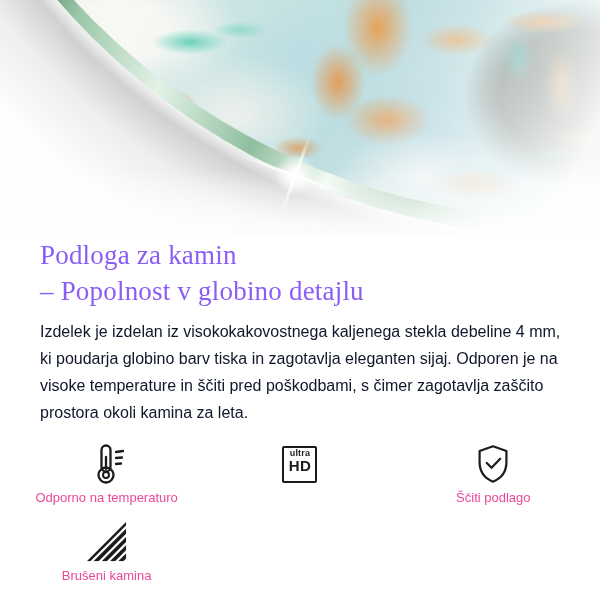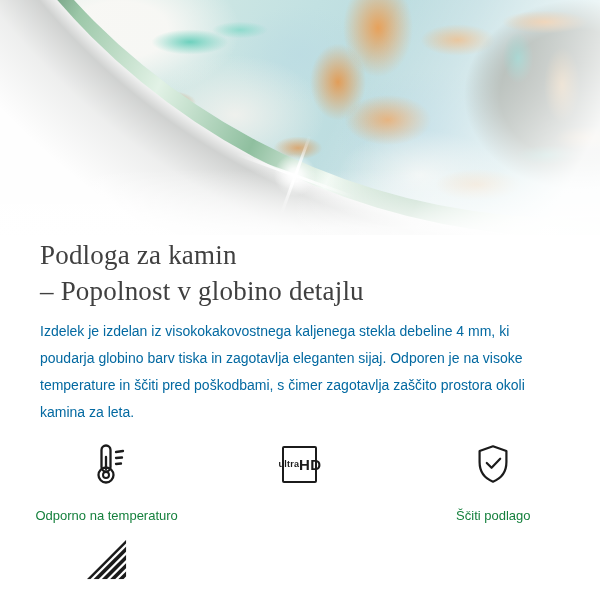--- a/index.html
+++ b/index.html
@@ -60,33 +60,33 @@
   .sparkle .ray-h { position:absolute; width:124px; height:3px; left:-62px; top:-1.5px;
     transform: rotate(20deg); border-radius:2px; filter: blur(0.4px);
     background: linear-gradient(90deg, rgba(255,255,255,0) 0%, rgba(255,255,255,0.9) 40%, #fff 50%, rgba(255,255,255,0.9) 60%, rgba(255,255,255,0) 100%); }
   .sparkle .ray-v { position:absolute; width:3px; height:84px; left:-1.5px; top:-42px;
     transform: rotate(20deg); border-radius:2px; filter: blur(0.4px);
     background: linear-gradient(to bottom, rgba(255,255,255,0) 0%, rgba(255,255,255,0.9) 40%, #fff 50%, rgba(255,255,255,0.9) 60%, rgba(255,255,255,0) 100%); }
 
   
   .content { padding: 2px 40px 0 40px; }
   h1 { font-family:"Liberation Serif", serif; font-weight:400;
-       font-size:27px; line-height:36px; color:#404040; letter-spacing:0.2px; }
-  .desc { margin-top:9px; width:522px; font-size:14px; line-height:27px; color:#0369a1; }
+       font-size:27px; line-height:36px; color:#8b5cf6; letter-spacing:0.2px; }
+  .desc { margin-top:9px; width:522px; font-size:16px; line-height:27px; color:#0f172a; }
 
   
   .features { display:grid; grid-template-columns:repeat(3,1fr);
               margin:14px 10px 0 10px; row-gap:13px; }
   .feature { display:flex; flex-direction:column; align-items:center; }
   .ficon { height:48px; display:flex; align-items:center; justify-content:center; }
-  .flabel { margin-top:20px; font-size:13px; color:#15803d; }
+  .flabel { margin-top:2px; font-size:13px; color:#ec4899; }
   svg { display:block; }
 
   .hdbox { width:35px; height:37px; border:2.5px solid #1b1b1b; border-radius:2px;
-           display:flex; flex-direction:row; align-items:center; justify-content:center;
+           display:flex; flex-direction:column; align-items:center; 
            color:#1b1b1b; }
   .hdbox .ultra { font-size:9px; font-weight:700; line-height:10px; letter-spacing:0.2px; }
   .hdbox .hd    { font-size:15px; font-weight:800; line-height:15px; letter-spacing:0.3px; }
 </style>
 </head>
 <body>
 
 <div class="hero">
   <div class="glass-edge"></div>
   <div class="marble"></div>

